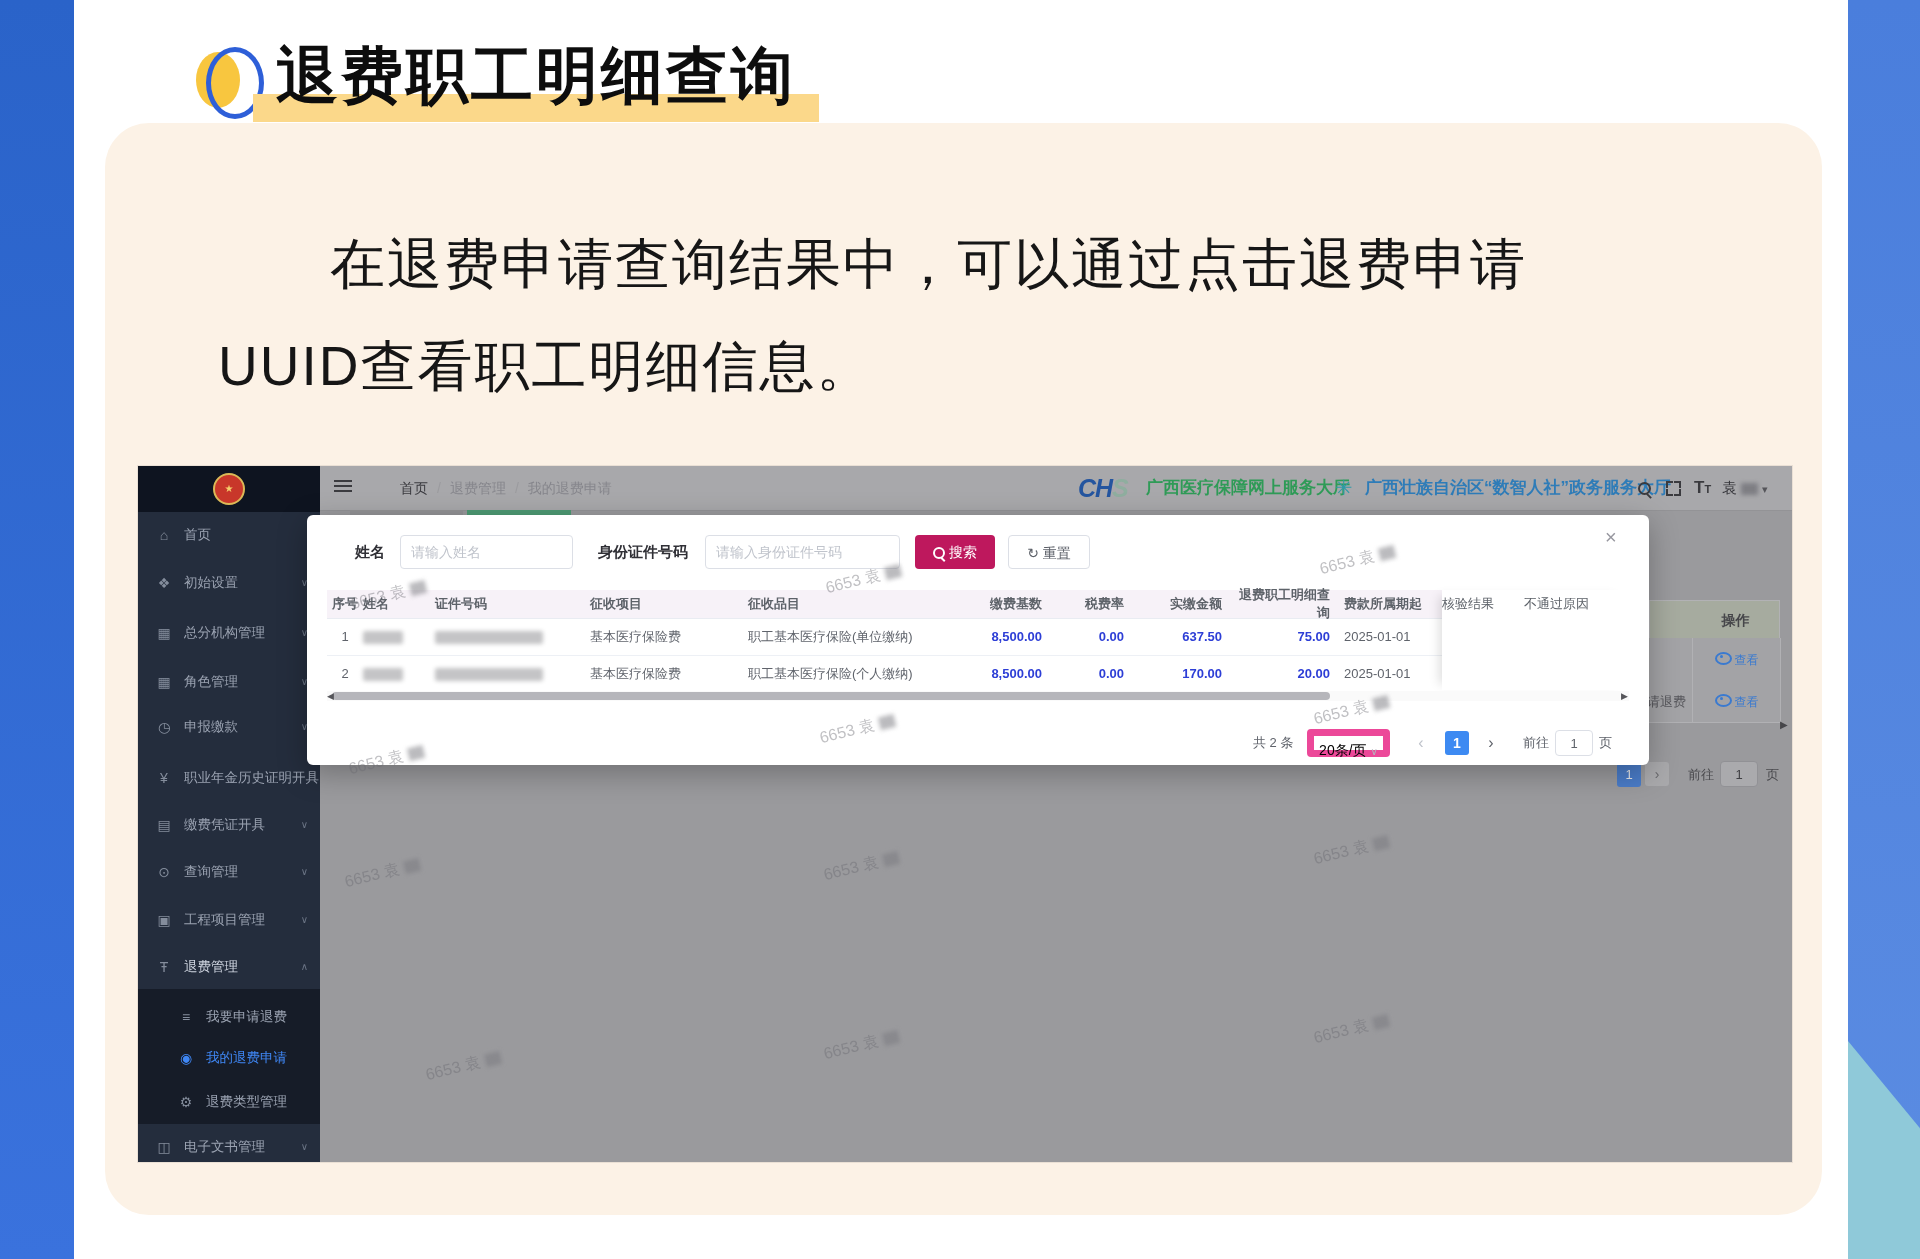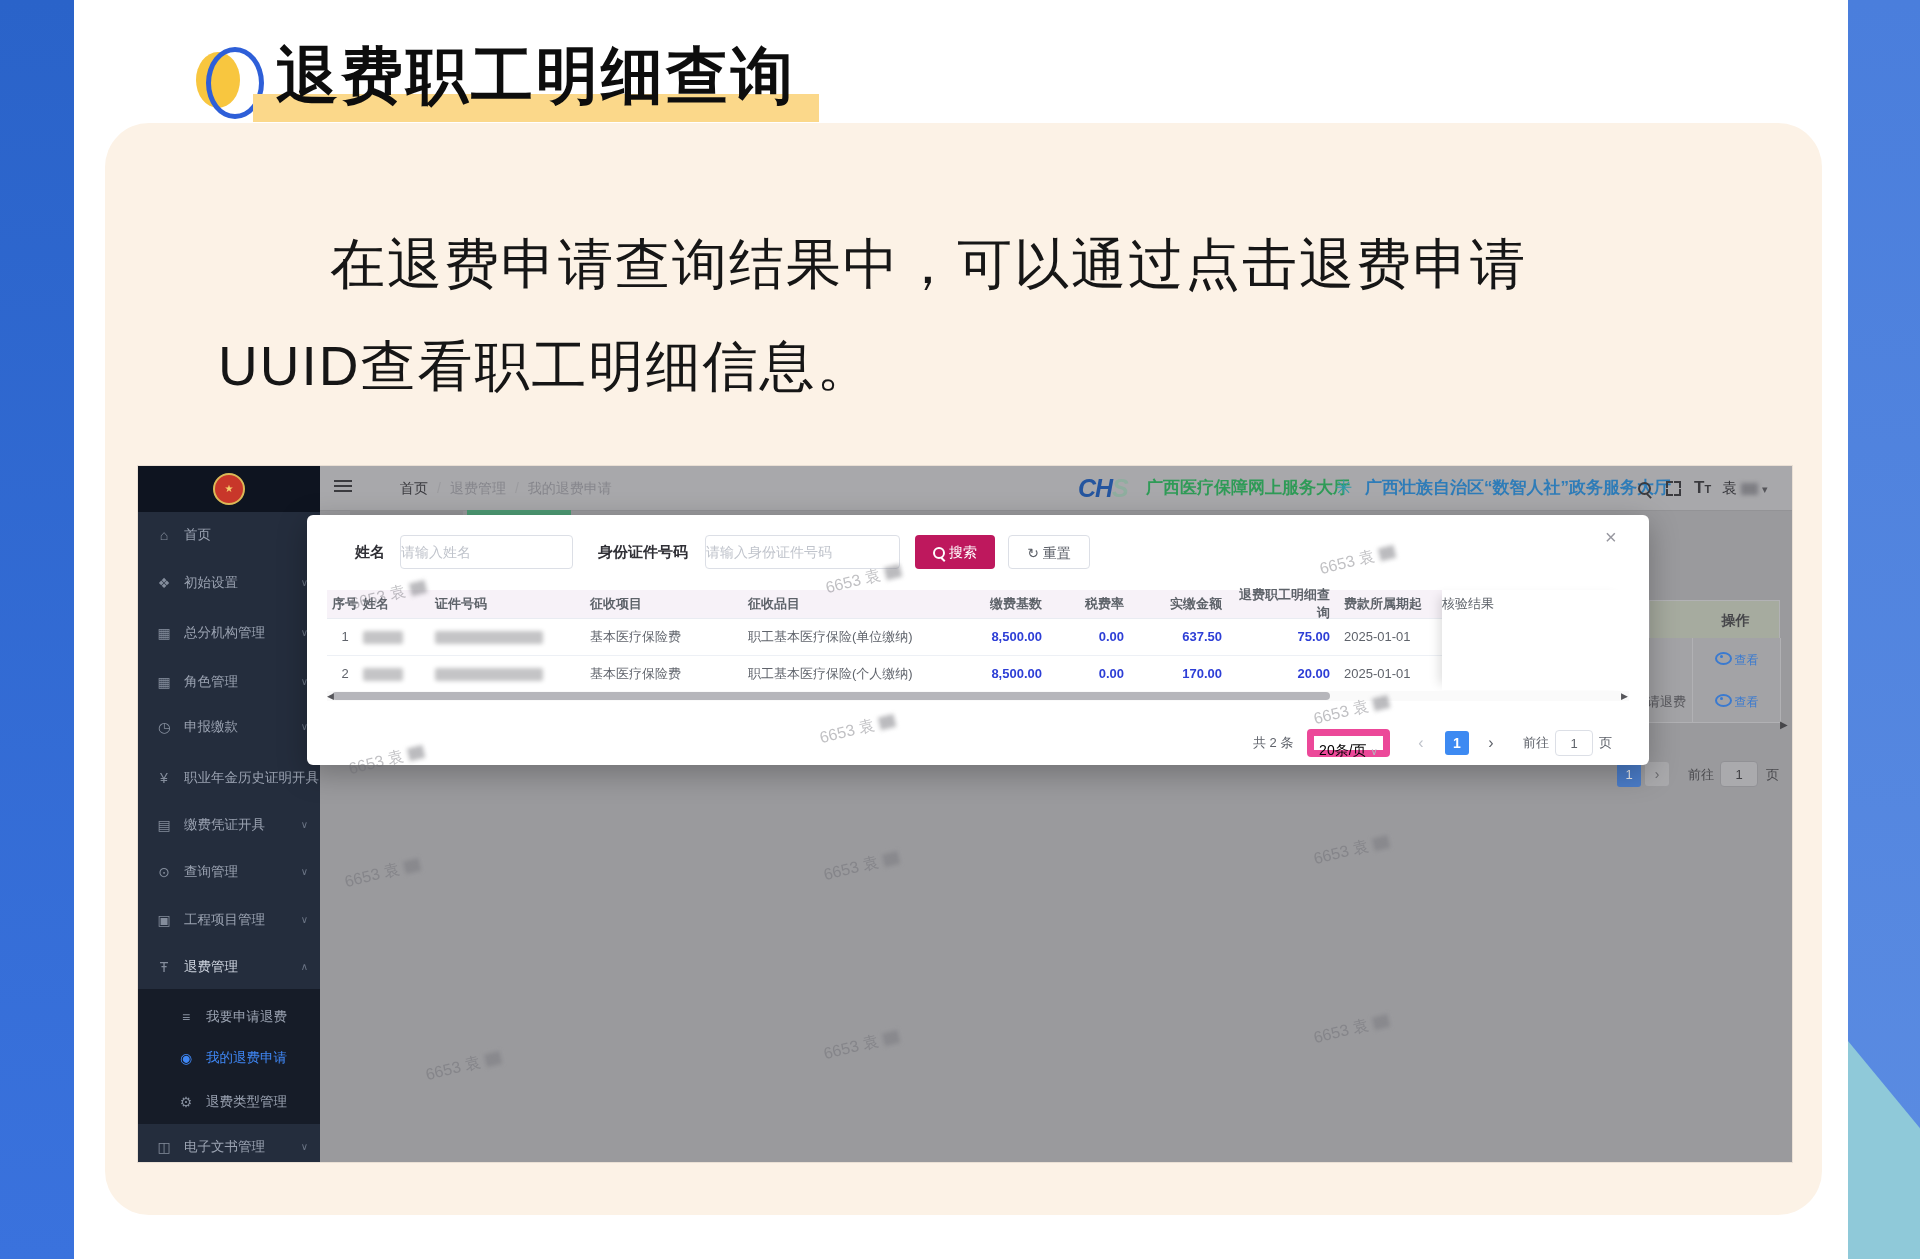--- a/index.html
+++ b/index.html
@@ -95,21 +95,21 @@
   #frag-goto{left:1550px;top:296px;line-height:26px;color:#4a4a4e;font-size:13px}
   #frag-goto-input{left:1582px;top:295px;width:38px;height:26px;background:#aaaaad;border:1px solid #919195;
                    border-radius:4px;text-align:center;line-height:26px;color:#3f3f43;font-size:13px;box-sizing:border-box}
   #frag-unit{left:1628px;top:296px;line-height:26px;color:#4a4a4e;font-size:13px}
 
   
   #modal{left:169px;top:49px;width:1342px;height:250px;background:#fff;border-radius:6px;
          box-shadow:0 8px 30px rgba(0,0,0,.28);z-index:5}
   #modal-close{left:1298px;top:12px;font-size:20px;color:#97979f;line-height:20px}
   .f-label{top:20px;line-height:34px;font-weight:700;color:#303036;font-size:15px}
-  .f-input{top:20px;height:34px;border:1px solid #dcdfe6;border-radius:4px;padding:0 0;font-size:14px;
+  .f-input{top:20px;height:34px;border:1px solid #dcdfe6;border-radius:4px;padding:0 10px;font-size:14px;
            color:#333;box-sizing:border-box;background:#fff}
   .f-input::placeholder{color:#c0c4cc}
   #in-name{left:93px;width:173px}
   #lb-id{left:291px}
   #in-id{left:398px;width:195px}
   .btn{top:20px;height:34px;border-radius:4px;font-size:14px;text-align:center;line-height:34px;box-sizing:border-box}
   #btn-search{left:608px;width:80px;background:#be185d;color:#fff}
   #btn-search .mag{border-color:#fff;width:8px;height:8px;margin-right:4px}
   #btn-search .mag::after{background:#fff;left:7px;top:8px;height:5px}
   #btn-reset{left:701px;width:82px;background:#fff;border:1px solid #dcdfe6;color:#5c6068}
@@ -348,20 +348,21 @@
       <span class="c4">职工基本医疗保险(个人缴纳)</span>
       <span class="c5 num">8,500.00</span>
       <span class="c6 num">0.00</span>
       <span class="c7 num">170.00</span>
       <span class="c8 num">20.00</span>
       <span class="c9">2025-01-01</span>
     </div>
 
     <div class="abs" id="fixed-panel">
       <span class="c10">核验结果</span>
+      <span class="c11">不通过原因</span>
     </div>
 
     <div class="abs" id="m-scroll-track"></div>
     <div class="abs" id="m-scroll-thumb"></div>
     <div class="abs scroll-arrow" id="m-arrow-l">◀</div>
     <div class="abs scroll-arrow" id="m-arrow-r">▶</div>
 
     <div class="abs pg" id="pg-total">共 2 条</div>
     <div class="abs" id="pg-size"><span>20条/页</span><span class="dd">∨</span></div>
     <div class="abs pg" id="pg-prev">‹</div>

